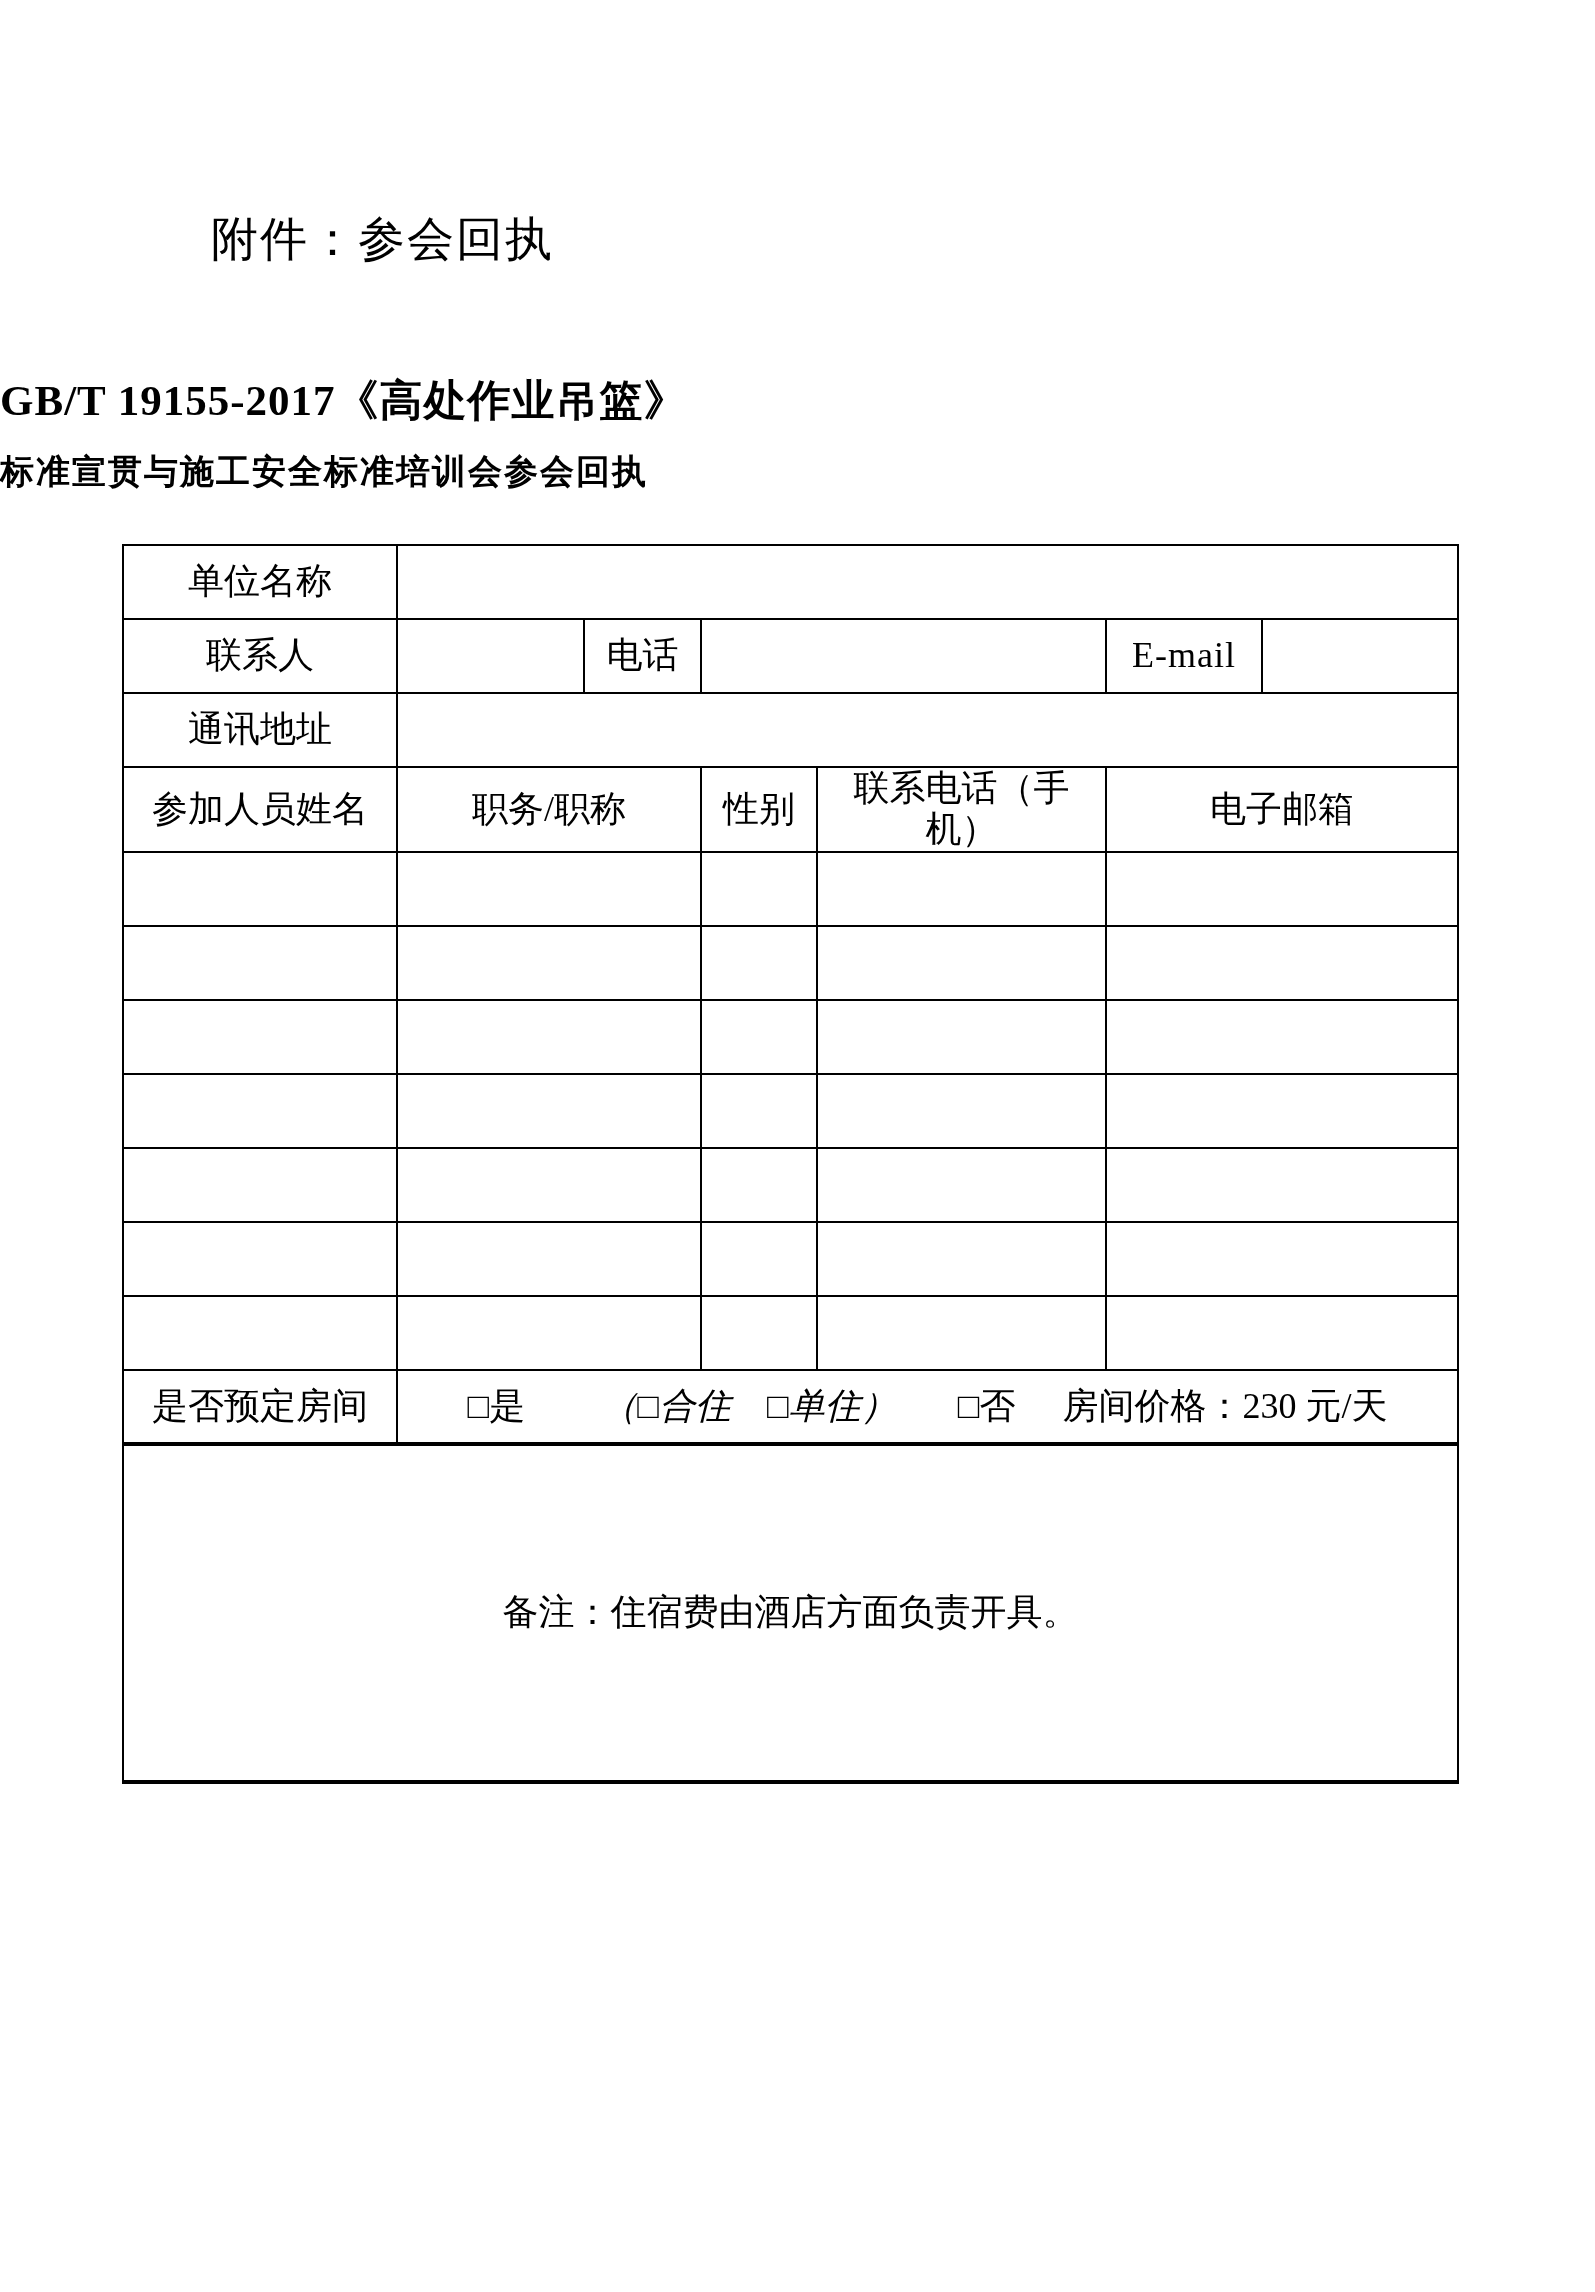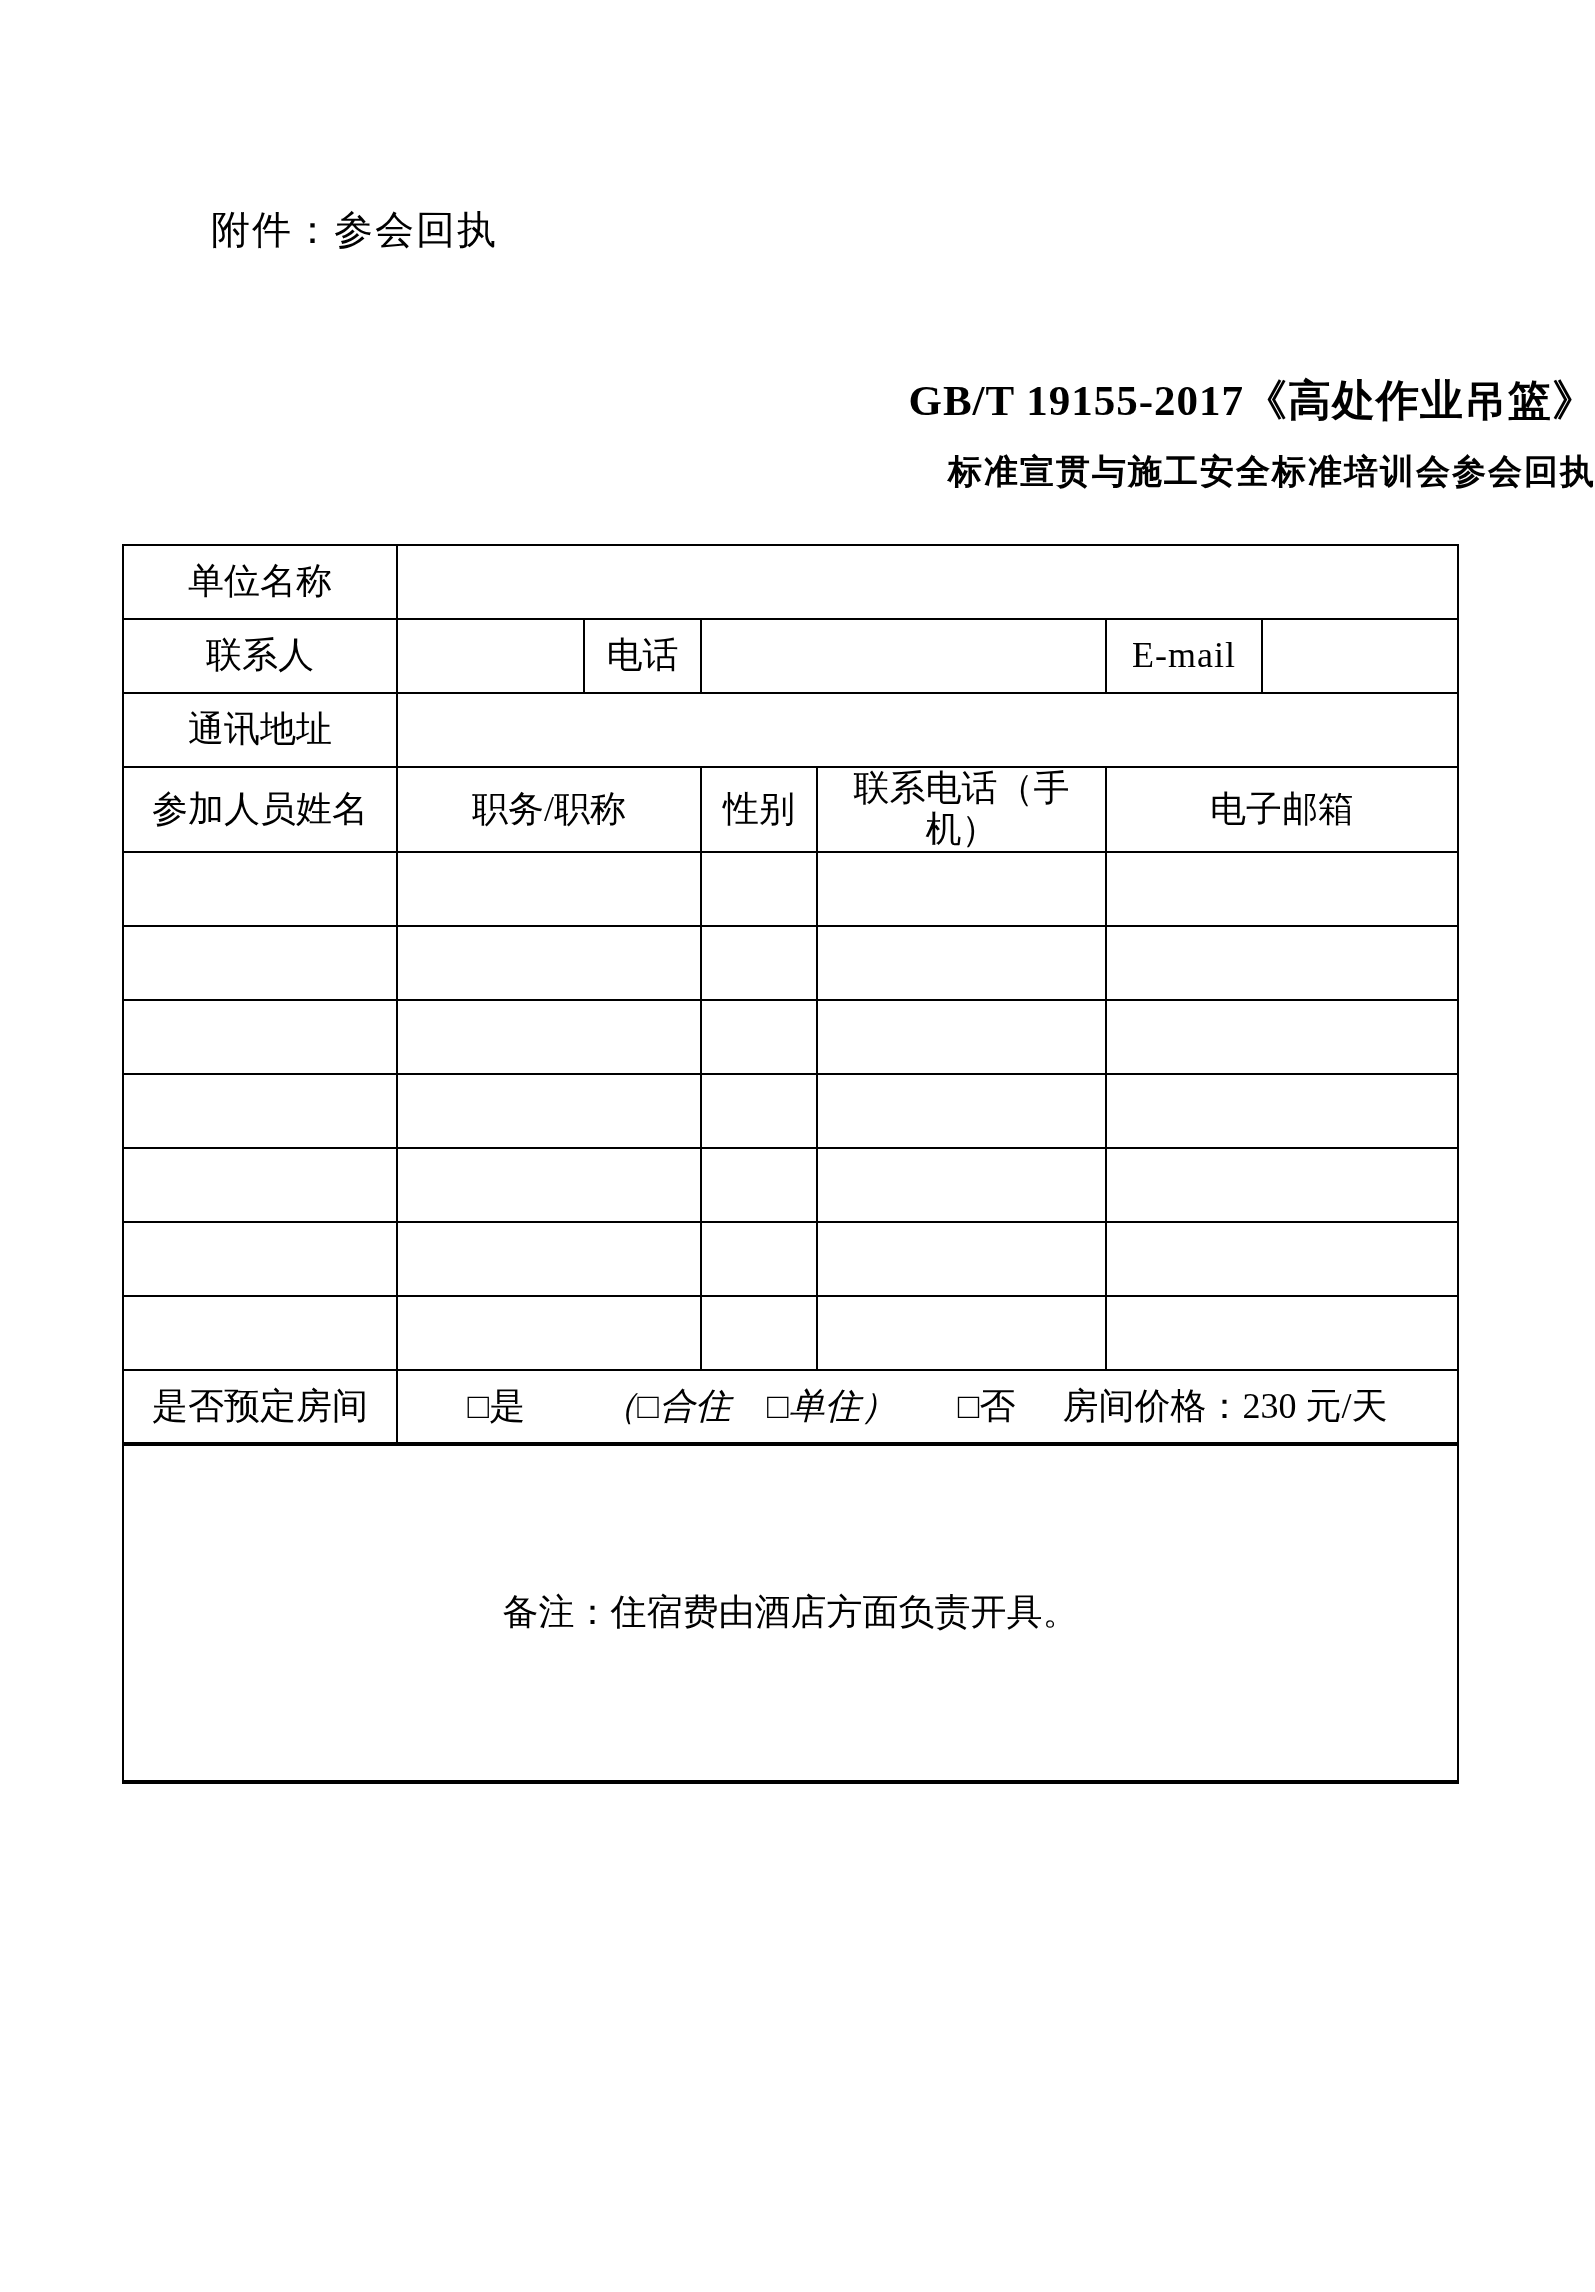--- a/index.html
+++ b/index.html
@@ -4,26 +4,26 @@
 <style>
   html,body{margin:0;padding:0;background:#ffffff;}
   .page{
     position:relative;
     width:1596px;height:2293px;
     background:#ffffff;color:#000;
     font-family:"Liberation Serif","DejaVu Serif",serif;
     overflow:hidden;
   }
   .attachment{
-    position:absolute;left:211px;top:206px;
-    font-size:39px;line-height:47px;letter-spacing:2px;
+    position:absolute;left:211px;top:216px;
+    font-size:47px;line-height:47px;letter-spacing:2px;
   }
   .titles{
     position:absolute;left:0;top:375px;width:100%;
-    text-align:right;font-weight:bold;
+    text-align:left;font-weight:bold;
   }
   .title-line1{font-size:43px;line-height:51px;letter-spacing:1px;}
   .title-line2{font-size:34px;line-height:51px;margin-top:19.6px;letter-spacing:2px;}
 
   table.form-table{
     position:absolute;left:122px;top:544px;
     width:1335px;
     border-collapse:collapse;table-layout:fixed;
     border:2.9px solid #000;border-bottom-width:4.9px;
   }

